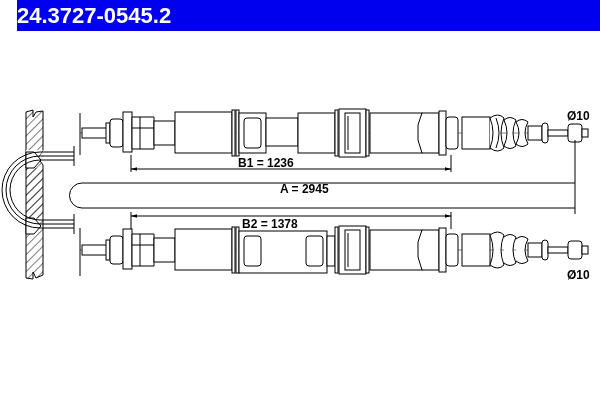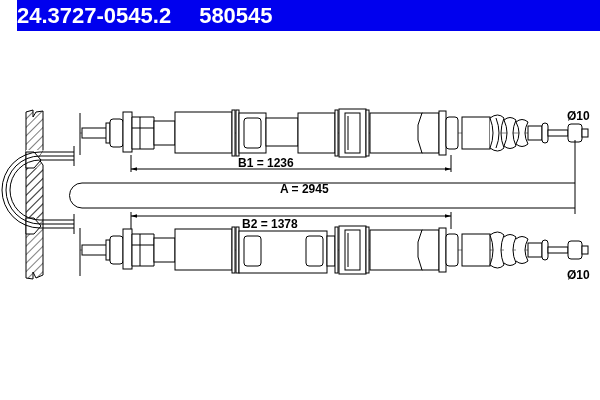--- a/index.html
+++ b/index.html
@@ -9,21 +9,20 @@
   .header .gap { width: 28px; }
   svg { position: absolute; left: 0; top: 0; }
   .lbl { font-family: "Liberation Sans", sans-serif; font-weight: bold; font-size: 12px; fill: #000; }
 </style>
 </head>
 <body>
 
 <div class="header">
   <span>24.3727-0545.2</span>
   <span class="gap"></span>
-  <span>580545</span>
 </div>
 
 <svg width="600" height="400" viewBox="0 0 600 400">
   <defs>
     <pattern id="hatch" width="6" height="6" patternUnits="userSpaceOnUse" patternTransform="rotate(45)">
       <line x1="0" y1="0" x2="0" y2="6" stroke="#000" stroke-width="1"></line>
     </pattern>
     <marker id="arr" viewBox="0 0 10 10" refX="10" refY="5" markerWidth="6" markerHeight="6" orient="auto-start-reverse">
       <path d="M0,2 L10,5 L0,8 z" fill="#000"></path>
     </marker>

